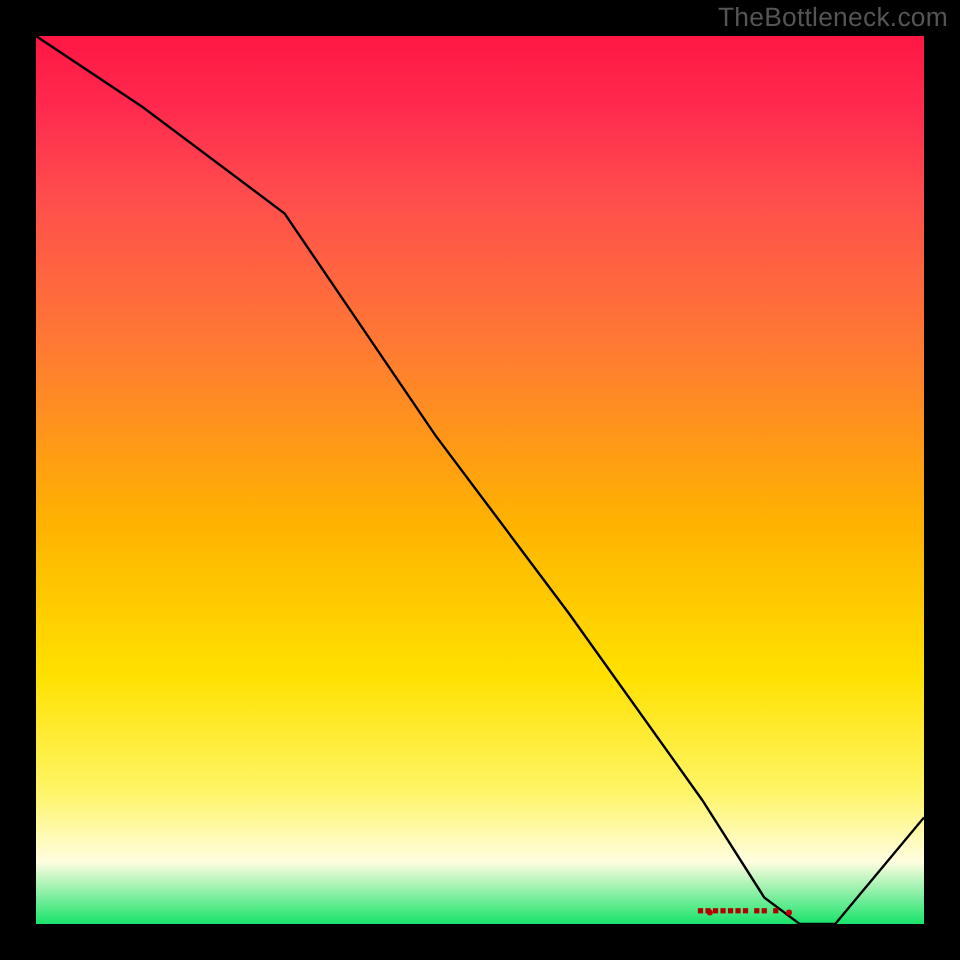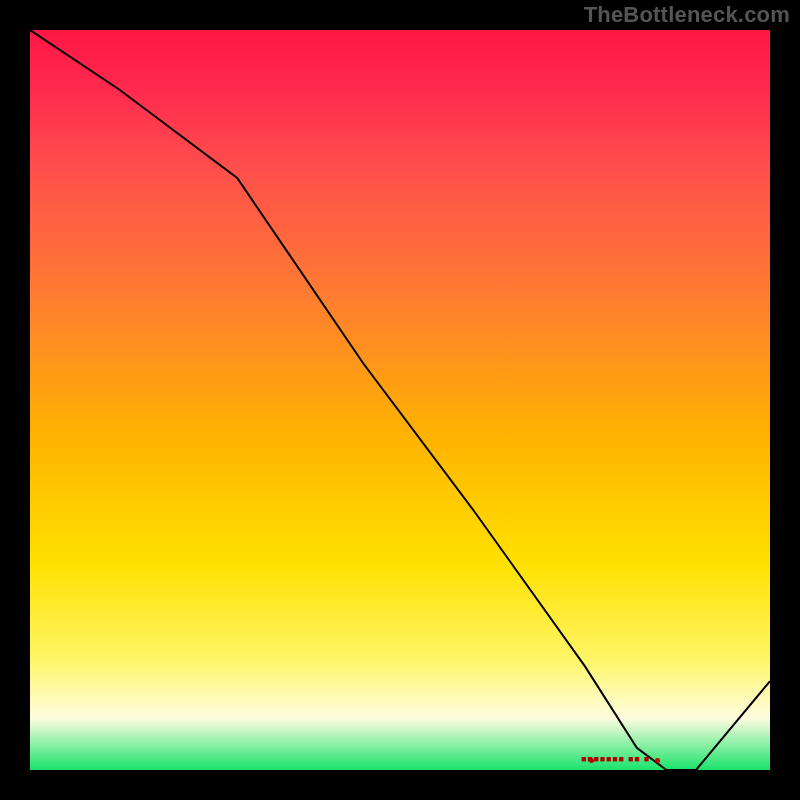--- a/index.html
+++ b/index.html
@@ -16,21 +16,21 @@
     width: 800px;
     height: 800px;
     background: #000;
   }
   .watermark {
     position: absolute;
     top: 2px;
     right: 10px;
     color: #555;
     font-size: 22px;
-    font-weight: 700;
+    font-weight: 400;
     letter-spacing: 0.2px;
     user-select: none;
   }
   .plot {
     position: absolute;
     left: 30px;
     top: 30px;
     width: 740px;
     height: 740px;
     

